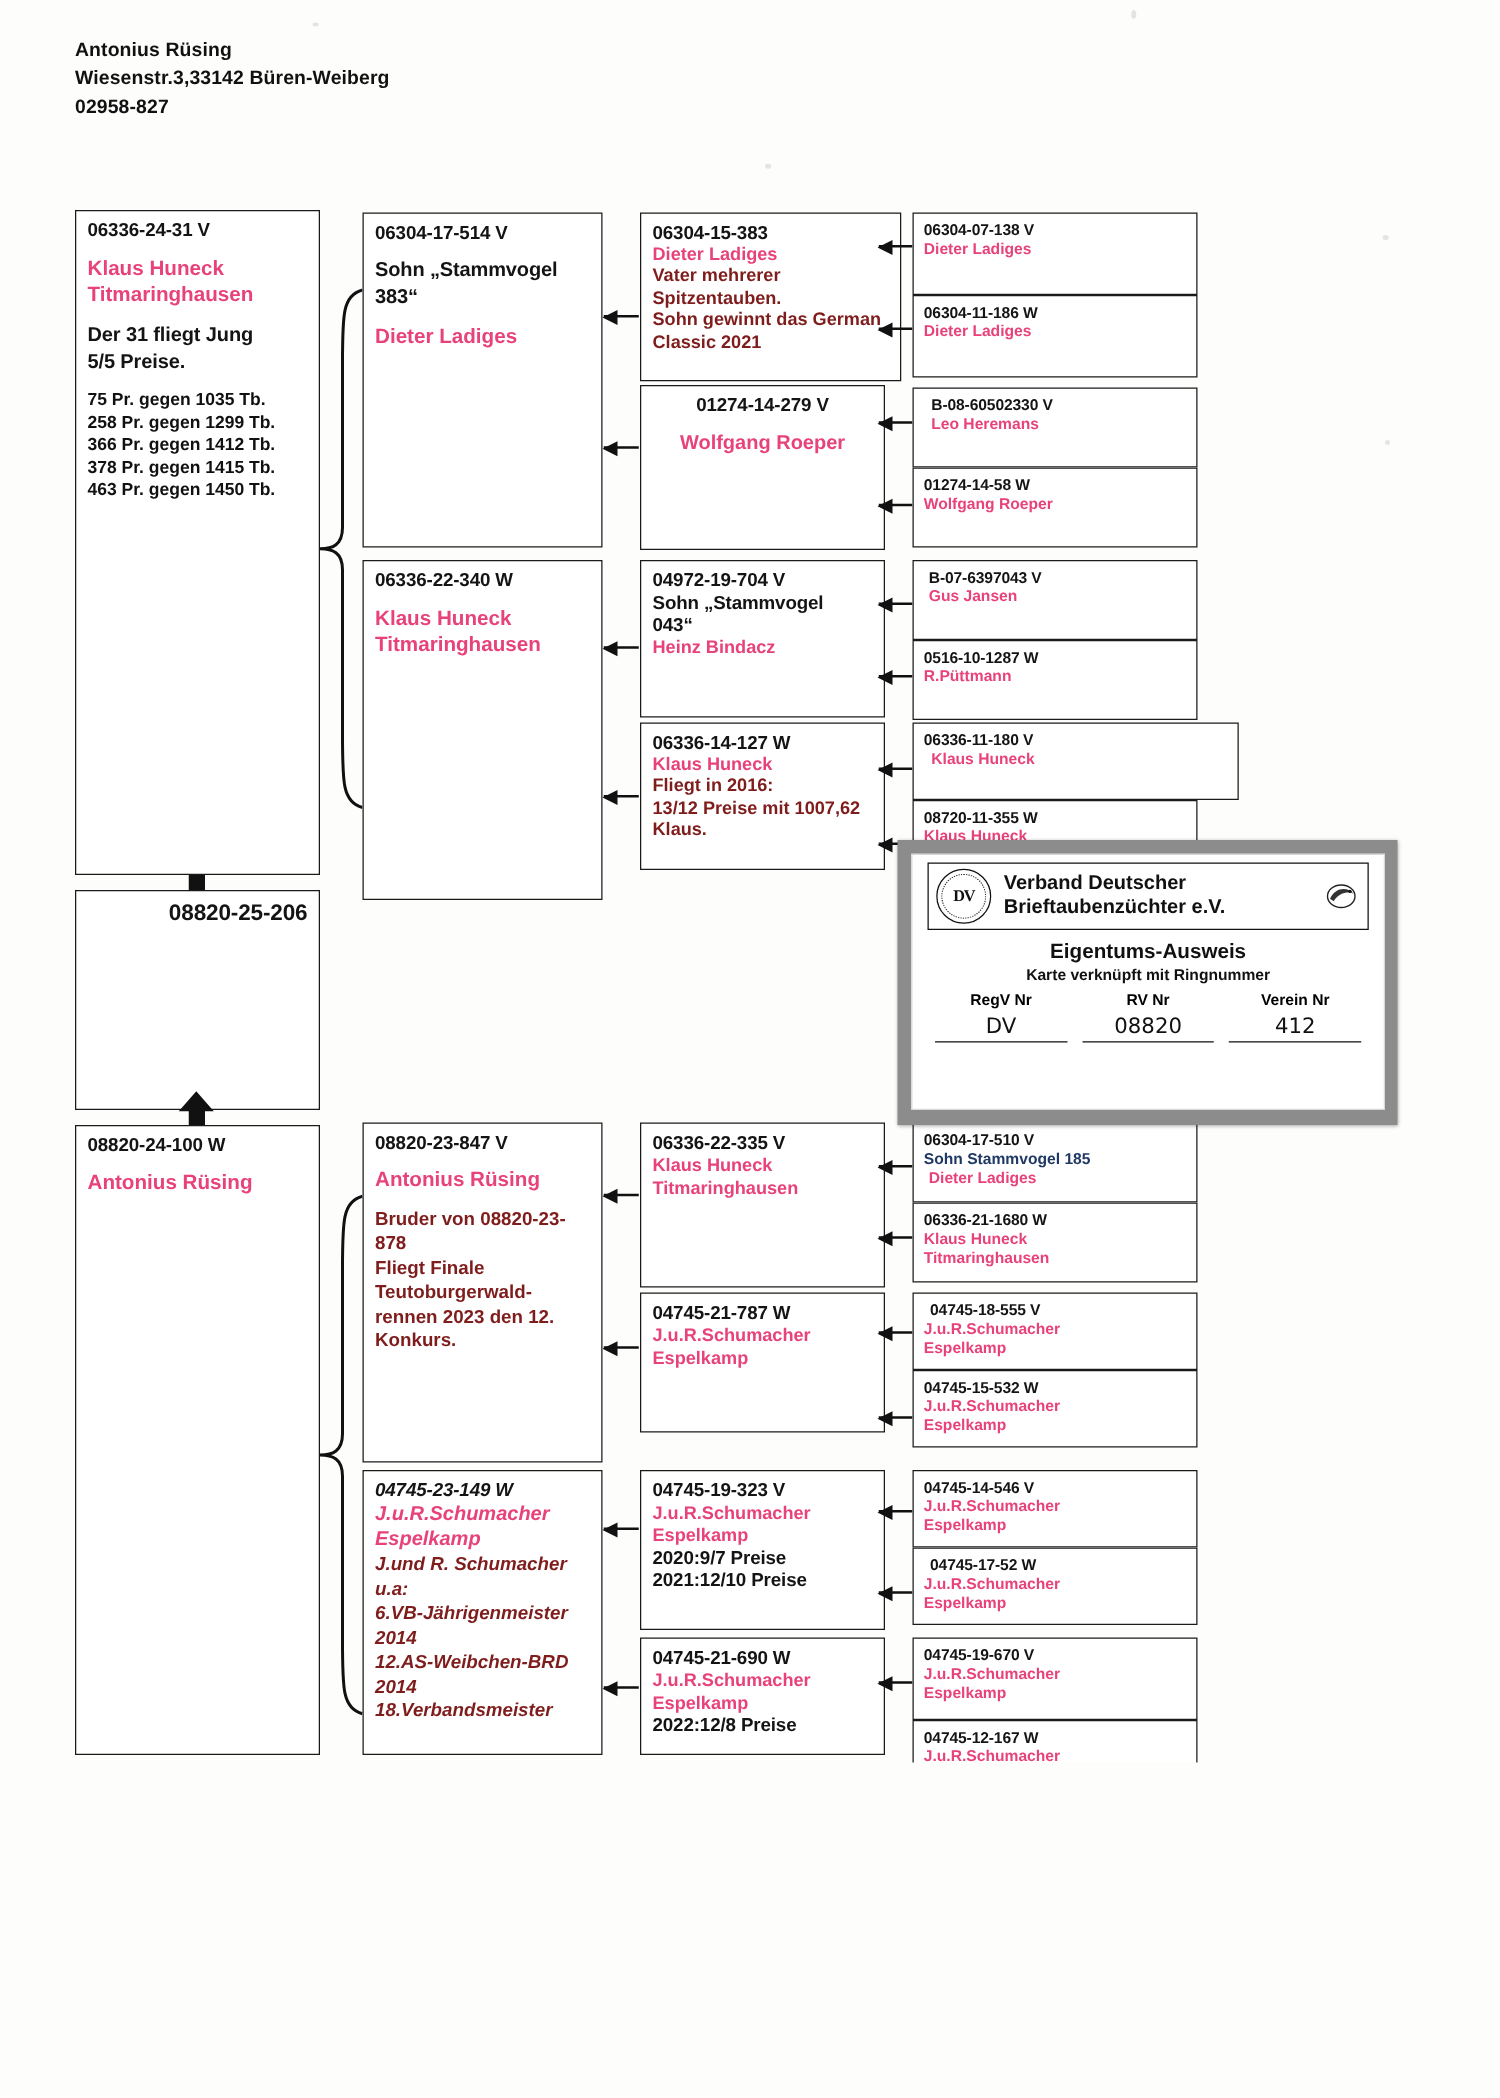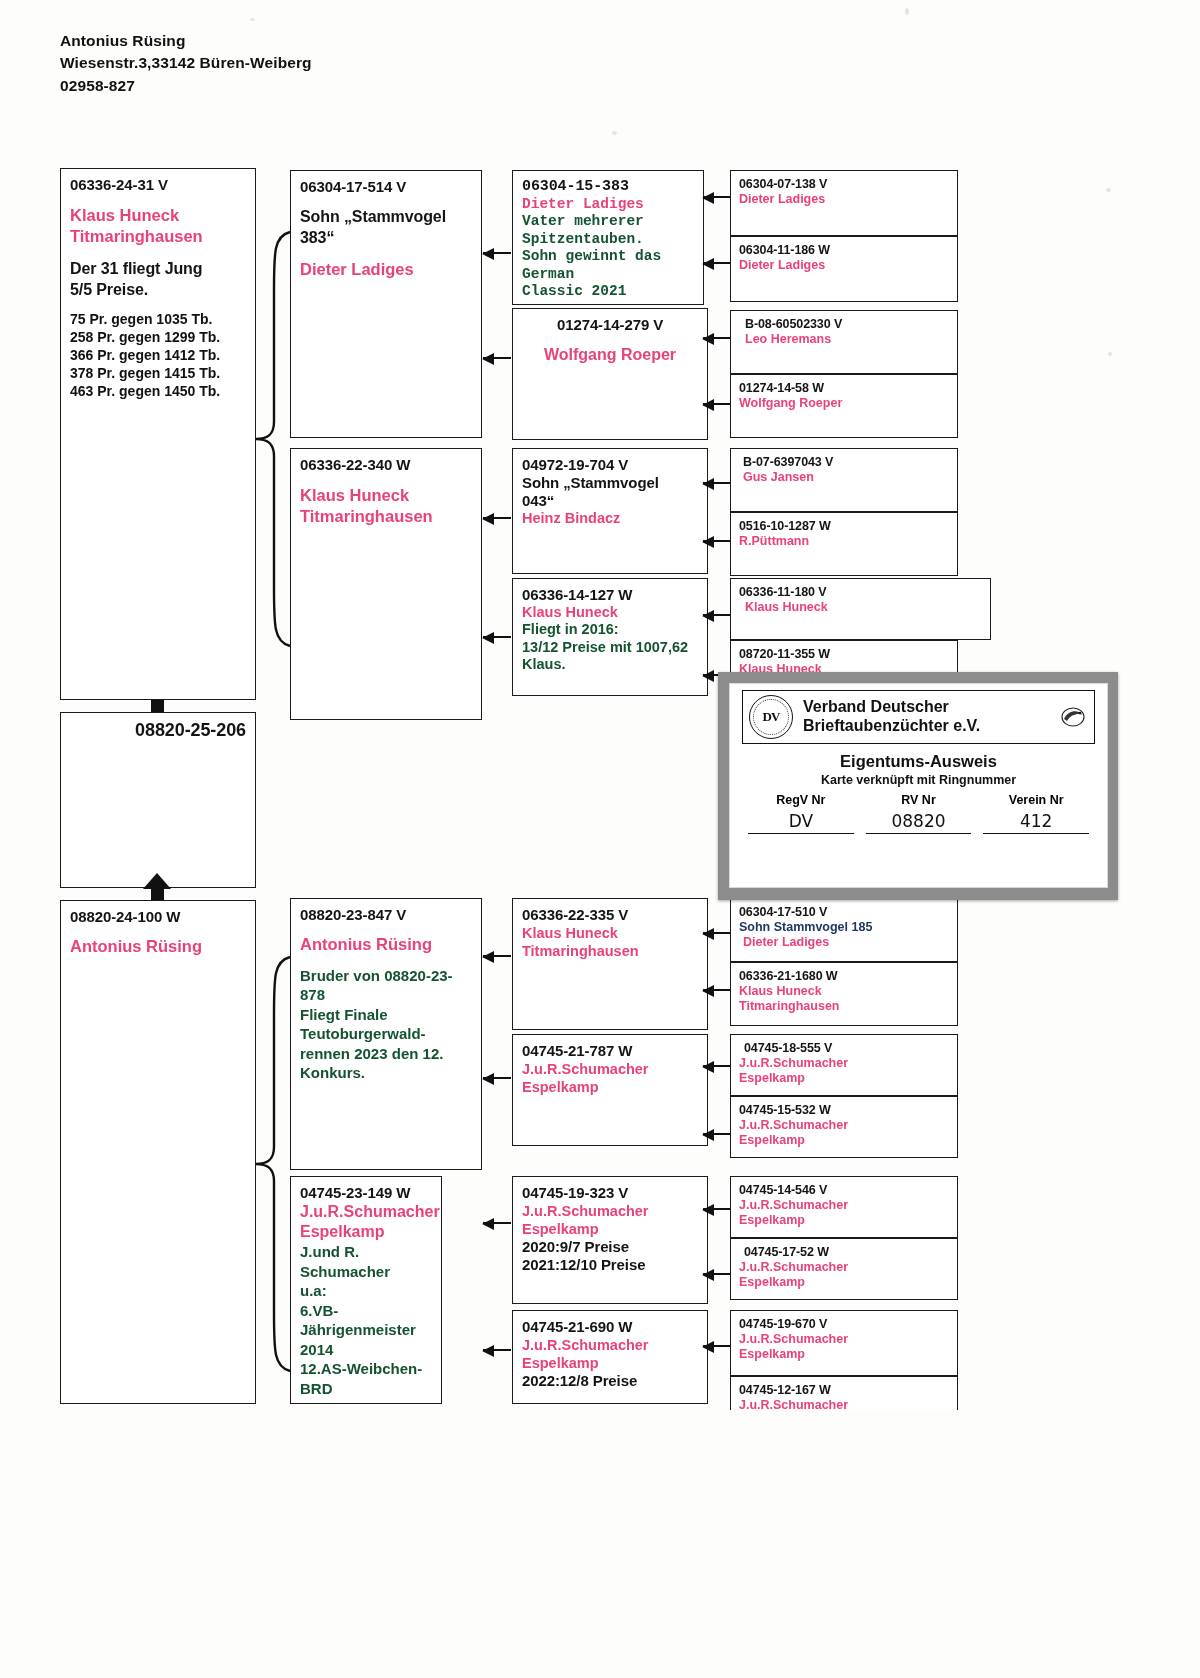--- a/index.html
+++ b/index.html
@@ -32,21 +32,21 @@
     padding:7px 9px;
     font-size:14.5px;
     line-height:1.2;
     overflow:hidden;
   }
   .box.thin{border-width:1.2px;}
   .id{font-weight:bold;color:#141414;font-size:15px;letter-spacing:-.1px;}
   .id.sm{font-size:12.5px;font-weight:bold;}
   .red{color:#e8427a;font-weight:bold;}
   .red.sm{font-size:12.5px;}
-  .nav{color:#14532d;font-weight:bold;}
+  .nav{color:#7f1d1d;font-weight:bold;}
   .blu{color:#1f3864;font-weight:bold;}
   .sp{height:11px;}
   .lines{font-weight:bold;font-size:14px;line-height:1.28;}
 
   
   .arrow-l{
     position:absolute;height:0;border-top:2.2px solid #111;
   }
   .arrow-l:before{
     content:"";position:absolute;left:-1px;top:-6px;
@@ -202,21 +202,21 @@
       <div>Klaus Huneck</div>
       <div>Titmaringhausen</div>
     </div>
   </div>
 
   <div class="arrow-l" style="left:483px;top:252px;width:28px;"></div>
   <div class="arrow-l" style="left:483px;top:357px;width:28px;"></div>
   <div class="arrow-l" style="left:483px;top:517px;width:28px;"></div>
   <div class="arrow-l" style="left:483px;top:636px;width:28px;"></div>
 
-  <div class="box" style="left:512px;top:170px;width:192px;height:135px;font-family:Liberation Mono, monospace;">
+  <div class="box" style="left:512px;top:170px;width:209px;height:135px;">
     <div class="id">06304-15-383</div>
     <div class="red">Dieter Ladiges</div>
     <div class="nav">Vater mehrerer</div>
     <div class="nav">Spitzentauben.</div>
     <div class="nav">Sohn gewinnt das German</div>
     <div class="nav">Classic 2021</div>
   </div>
 
   <div class="box" style="left:512px;top:308px;width:196px;height:132px;text-align:center;">
     <div class="id">01274-14-279 V</div>
@@ -307,21 +307,21 @@
     <div class="nav" style="font-size:15px;line-height:1.3;">
       <div>Bruder von 08820-23-</div>
       <div>878</div>
       <div>Fliegt Finale</div>
       <div>Teutoburgerwald-</div>
       <div>rennen 2023 den 12.</div>
       <div>Konkurs.</div>
     </div>
   </div>
 
-  <div class="box" style="left:290px;top:1176px;width:152px;height:228px;">
+  <div class="box" style="left:290px;top:1176px;width:192px;height:228px;font-style:italic;">
     <div class="id">04745-23-149 W</div>
     <div class="red" style="font-size:16px;line-height:1.25;">
       <div>J.u.R.Schumacher</div>
       <div>Espelkamp</div>
     </div>
     <div class="nav" style="font-size:15px;line-height:1.3;">
       <div>J.und R. Schumacher</div>
       <div>u.a:</div>
       <div>6.VB-Jährigenmeister</div>
       <div>2014</div>

